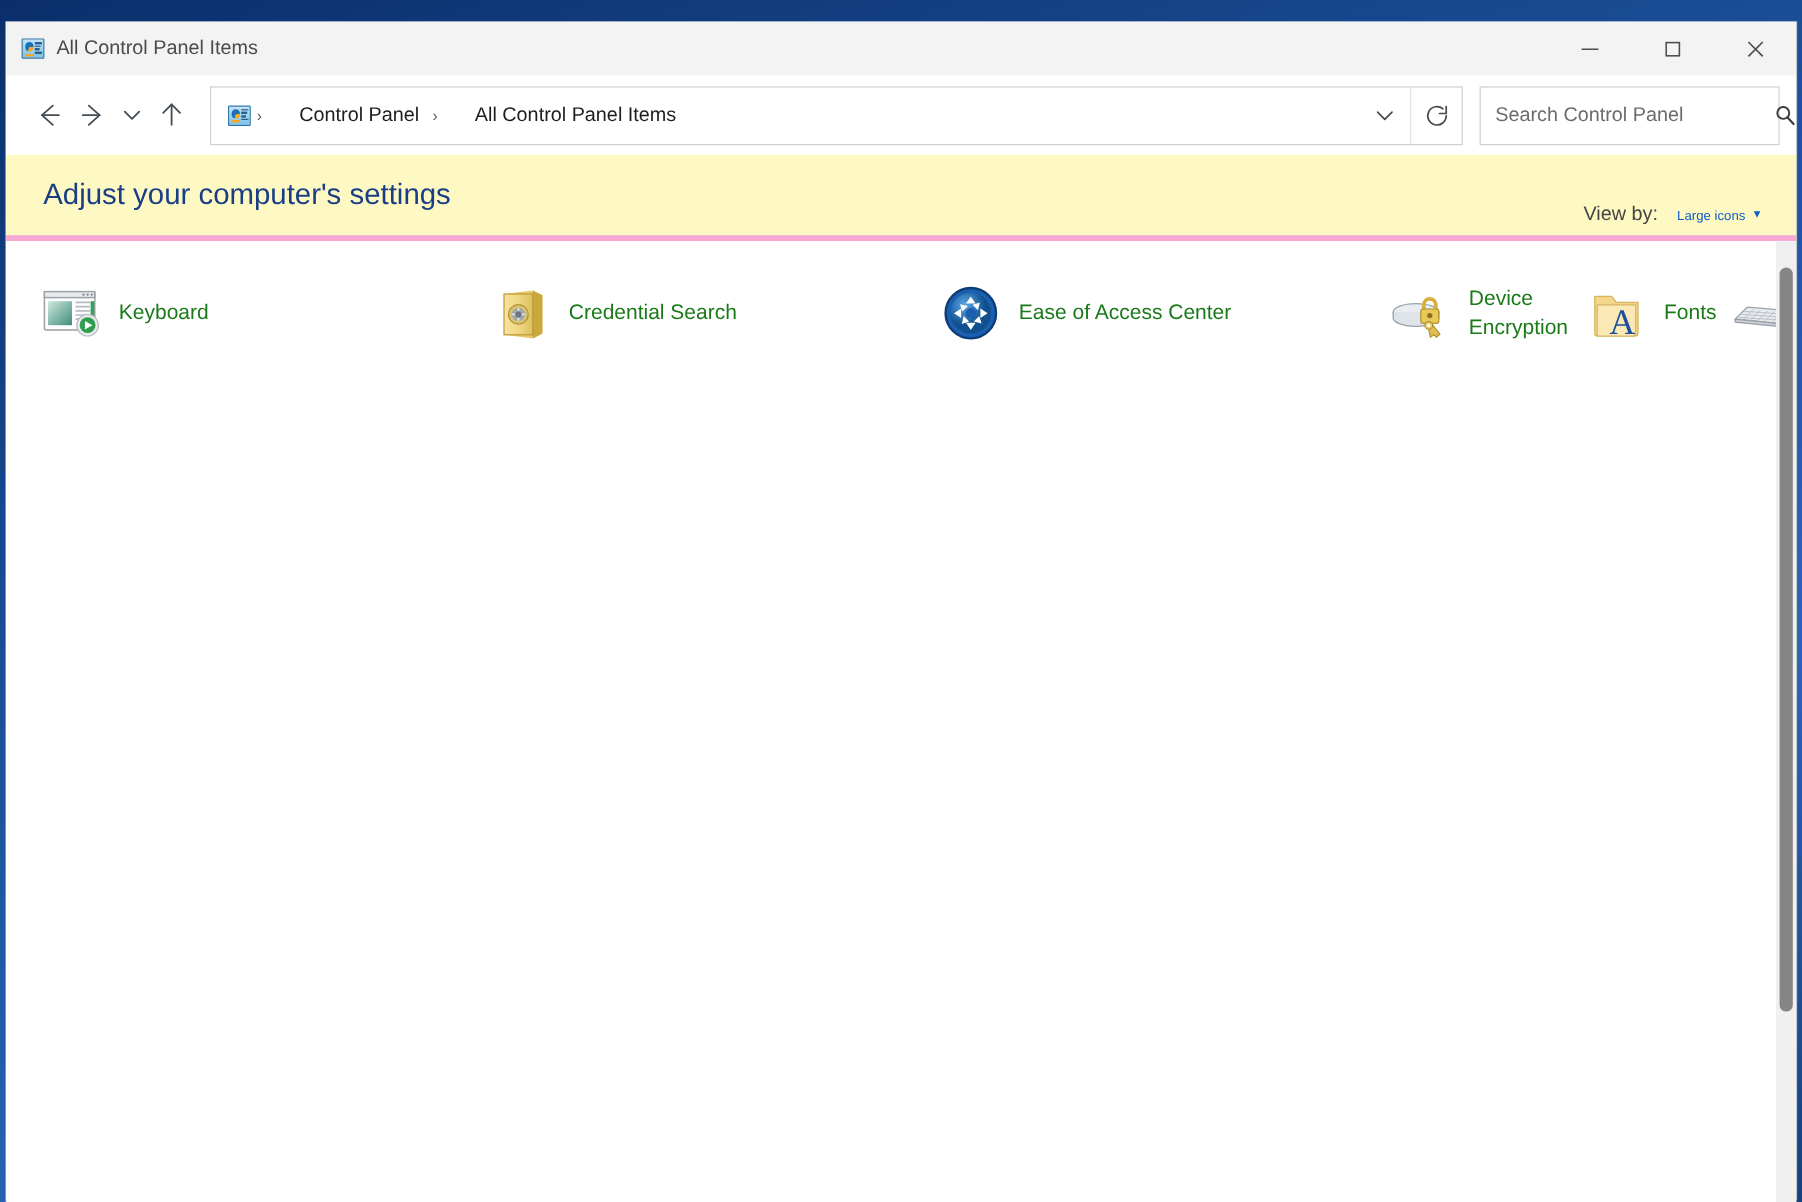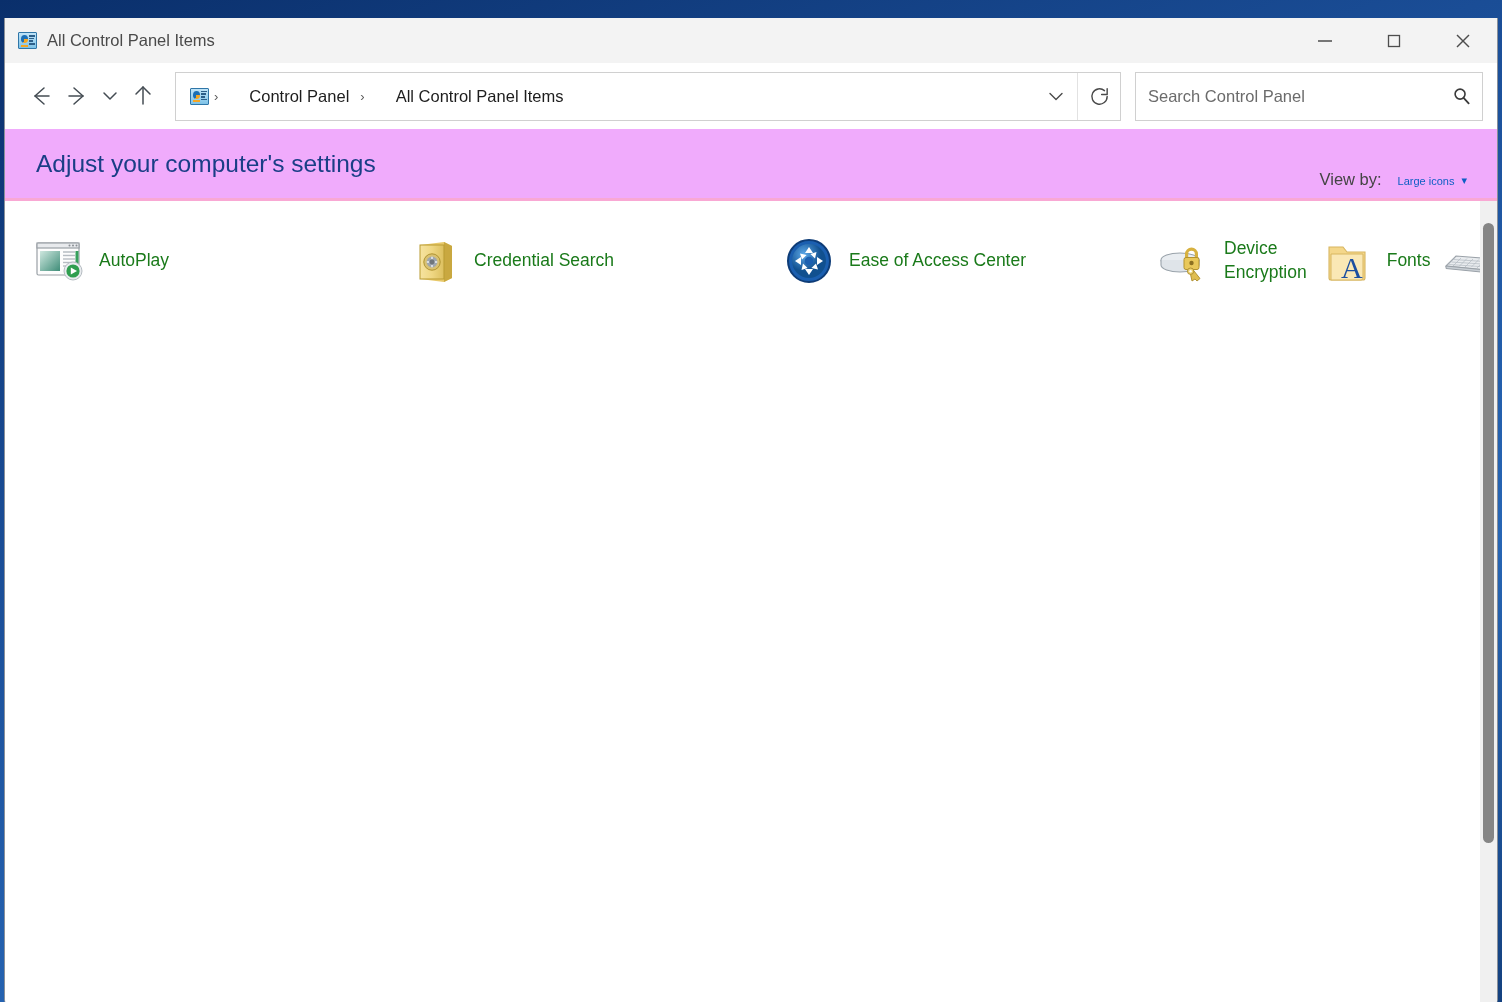--- a/index.html
+++ b/index.html
@@ -138,21 +138,21 @@
   .addr-spacer { flex: 1 1 auto; }
   .addr-btn {
     width: 42px; height: 47px;
     display: flex; align-items: center; justify-content: center;
     color: #4a4a4a;
     flex: 0 0 auto;
   }
   .addr-divider { width:1px; height:47px; background:#e2e2e2; }
 
   #searchbox {
-    width: 348px; height: 49px;
+    width: 250px; height: 49px;
     margin-left: 14px;
     border: 1px solid #d0d0d0;
     background: #fff;
     display: flex;
     align-items: center;
     flex: 0 0 auto;
   }
   #searchbox input {
     flex: 1 1 auto;
     border: none; outline: none;
@@ -169,22 +169,22 @@
     color: #3b3b3b;
     flex: 0 0 auto;
   }
 
   
   #headerstrip {
     flex: 0 0 72px;
     display: flex;
     align-items: center;
     padding: 0 30px 0 31px;
-    border-bottom: 3px solid #f9a8d4;
-    background: #f0abfc;
+    border-bottom: 5px solid #f9a8d4;
+    background: #fef9c3;
   }
   #pagetitle {
     font-size: 24.5px;
     color: #1a3e86;
     font-weight: normal;
     white-space: nowrap;
   }
   .hdr-spacer { flex: 1 1 auto; }
   #viewby-wrap {
     display: flex;
@@ -404,21 +404,21 @@
 <line x1="32" y1="26" x2="44" y2="26"></line>
                   <line x1="32" y1="29.5" x2="44" y2="29.5"></line>
 <line x1="32" y1="33" x2="41" y2="33"></line>
                 </g>
 <rect x="44.5" y="18" width="3" height="20" fill="#36a05c"></rect>
 <circle cx="42" cy="38" r="9" fill="#e9ecef" stroke="#b6bcc2" stroke-width="1"></circle>
 <circle cx="42" cy="38" r="6.6" fill="#2f9e4f"></circle>
 <path d="M39.8 34.4 L46 38 L39.8 41.6 Z" fill="#fff"></path>
               </svg>
             </div>
-            <div class="item-label">AutoPlay</div>
+            <div class="item-label">Keyboard</div>
           </div>
           <div class="item">
             <div class="ico">
               <svg viewBox="0 0 56 56">
 <path d="M14 12 L38 9 L46 13 L46 45 L38 49 L14 46 Z" fill="#e8c96a"></path>
 <path d="M38 9 L46 13 L46 45 L38 49 Z" fill="#c9a840"></path>
 <rect x="14" y="12" width="24" height="34" fill="url(#cmg)" stroke="#b99b33" stroke-width="1"></rect>
 <defs>
                   <linearGradient id="cmg" x1="0" y1="0" x2="1" y2="0">
                     <stop offset="0" stop-color="#f6e3a0"></stop>

